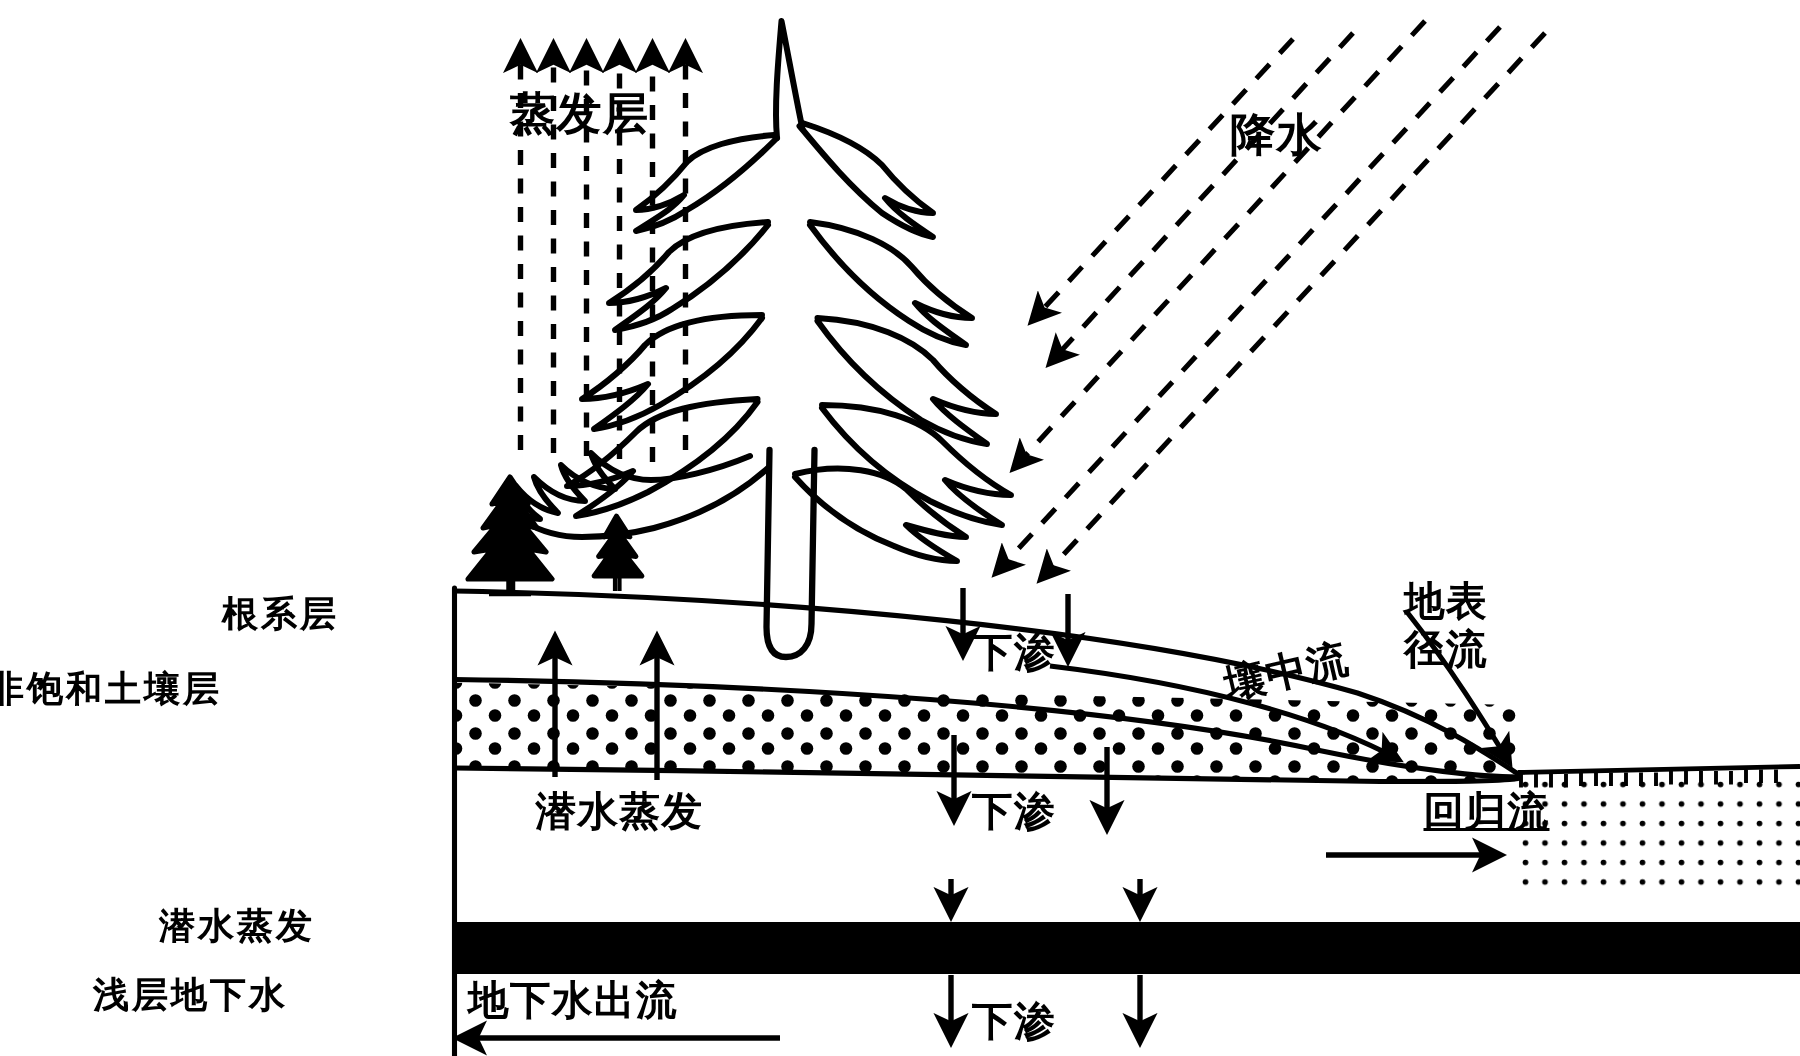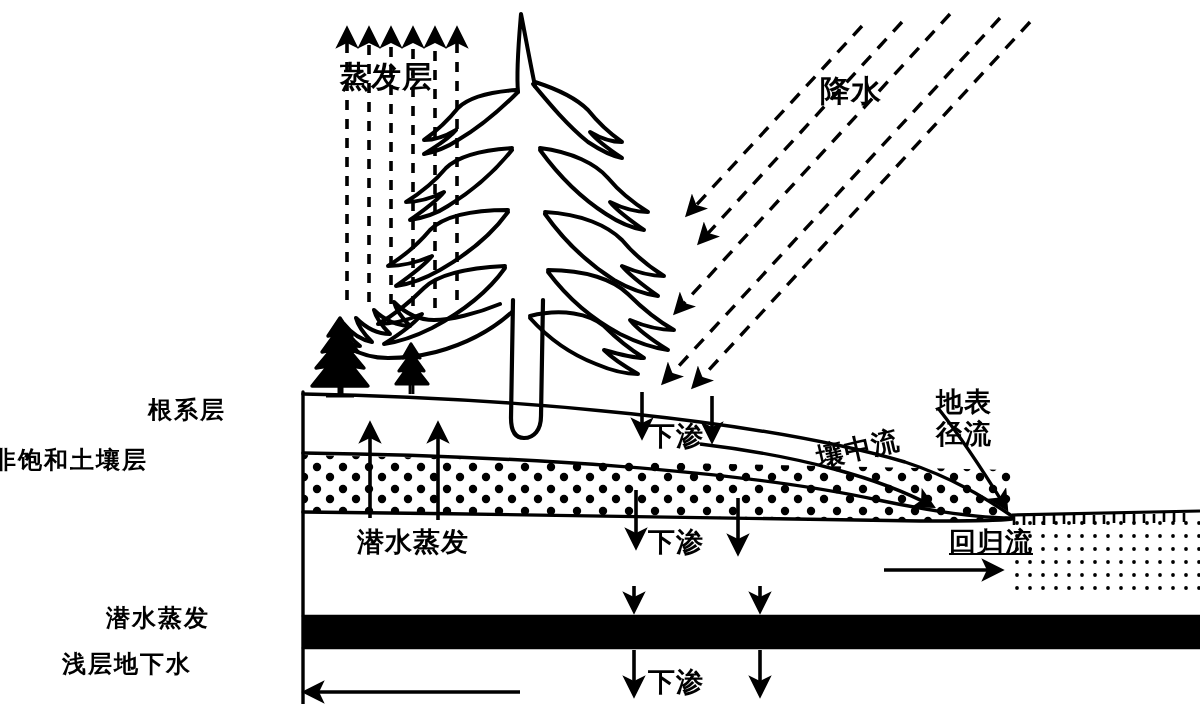--- a/index.html
+++ b/index.html
@@ -205,14 +205,15 @@
   <div class="lbl lbl-sm" style="left:648px;top:668px;">下渗</div>
 
   <div class="lbl lbl-sm" style="left:336px;top:528px;margin-left:21px;">潜水蒸发</div>
 
   <div class="lbl lbl-sm" style="left:936px;top:386px;line-height:1.2;">地表<br>径流</div>
 
   <div class="lbl lbl-sm rot-interflow" style="left:820px;top:444px;">壤中流</div>
 
   <div class="lbl lbl-sm" style="left:949px;top:528px;text-decoration:underline;">回归流</div>
 
+  <div class="lbl lbl-sm" style="left:312px;top:654px;">地下水出流</div>
 
 </div>
 
 </body></html>

